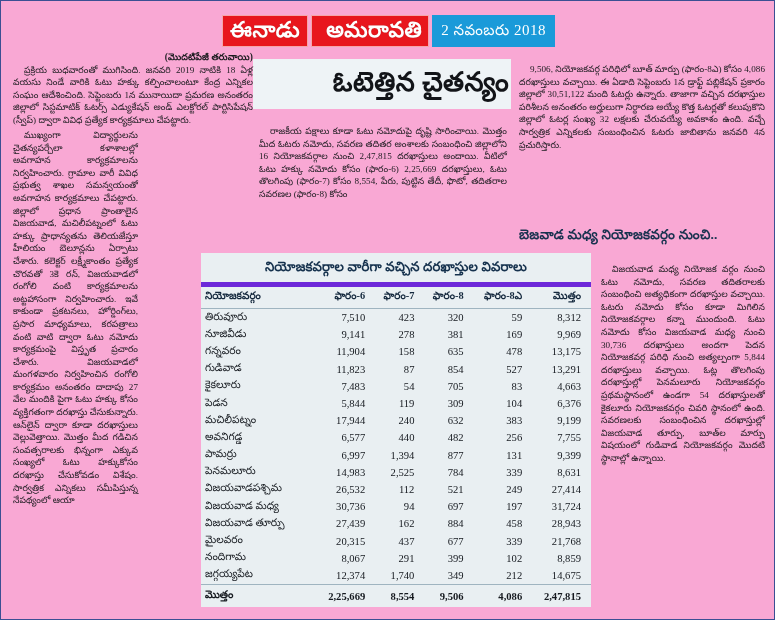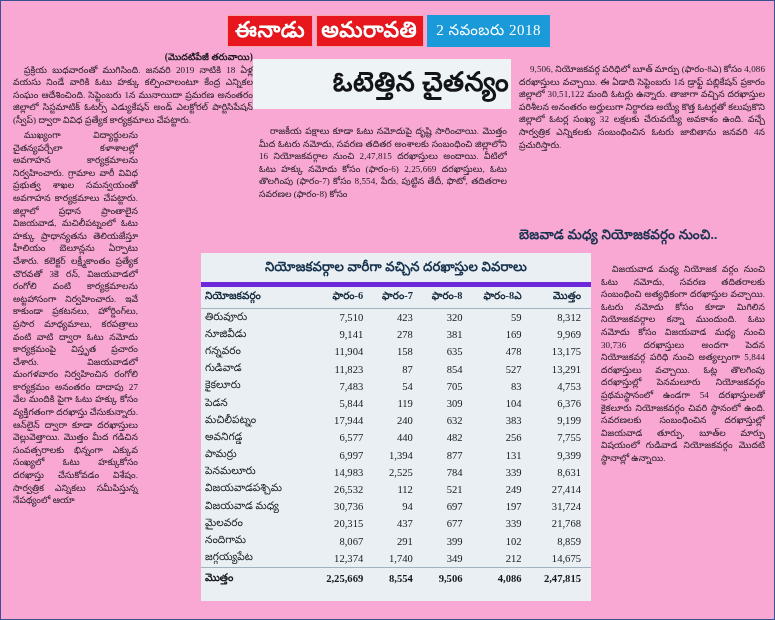--- a/index.html
+++ b/index.html
@@ -30,21 +30,21 @@
     line-height:1;
     box-sizing:border-box;
   }
   .mast-red{
     background:#e8161d;
     border:1px solid #f4a6aa;
     padding:3px 7px 5px 7px;
     font-size:22px;
     text-shadow:0 0 1px rgba(0,0,0,.25);
   }
-  .mast-red.m2{padding-left:4px;padding-right:6px;}
+  .mast-red.m2{padding-left:14px;padding-right:6px;}
   .mast-blue{
     background:#1a9ad9;
     padding:3px 9px 5px 9px;
     font-size:15px;
     font-weight:normal;
   }
   
   .col{
     position:absolute;
     color:#1b1b1f;
@@ -209,21 +209,21 @@
             <td class="num">854</td>
             <td class="num">527</td>
             <td class="last">13,291</td>
           </tr>
           <tr>
             <td class="c0">కైకలూరు</td>
             <td class="num">7,483</td>
             <td class="num">54</td>
             <td class="num">705</td>
             <td class="num">83</td>
-            <td class="last">4,753</td>
+            <td class="last">4,663</td>
           </tr>
           <tr>
             <td class="c0">పెడన</td>
             <td class="num">5,844</td>
             <td class="num">119</td>
             <td class="num">309</td>
             <td class="num">104</td>
             <td class="last">6,376</td>
           </tr>
           <tr>
@@ -266,20 +266,28 @@
             <td class="num">249</td>
             <td class="last">27,414</td>
           </tr>
           <tr>
             <td class="c0">విజయవాడ మధ్య</td>
             <td class="num">30,736</td>
             <td class="num">94</td>
             <td class="num">697</td>
             <td class="num">197</td>
             <td class="last">31,724</td>
+          </tr>
+          <tr>
+            <td class="c0">విజయవాడ తూర్పు</td>
+            <td class="num">27,439</td>
+            <td class="num">162</td>
+            <td class="num">884</td>
+            <td class="num">458</td>
+            <td class="last">28,943</td>
           </tr>
           <tr>
             <td class="c0">మైలవరం</td>
             <td class="num">20,315</td>
             <td class="num">437</td>
             <td class="num">677</td>
             <td class="num">339</td>
             <td class="last">21,768</td>
           </tr>
           <tr>

